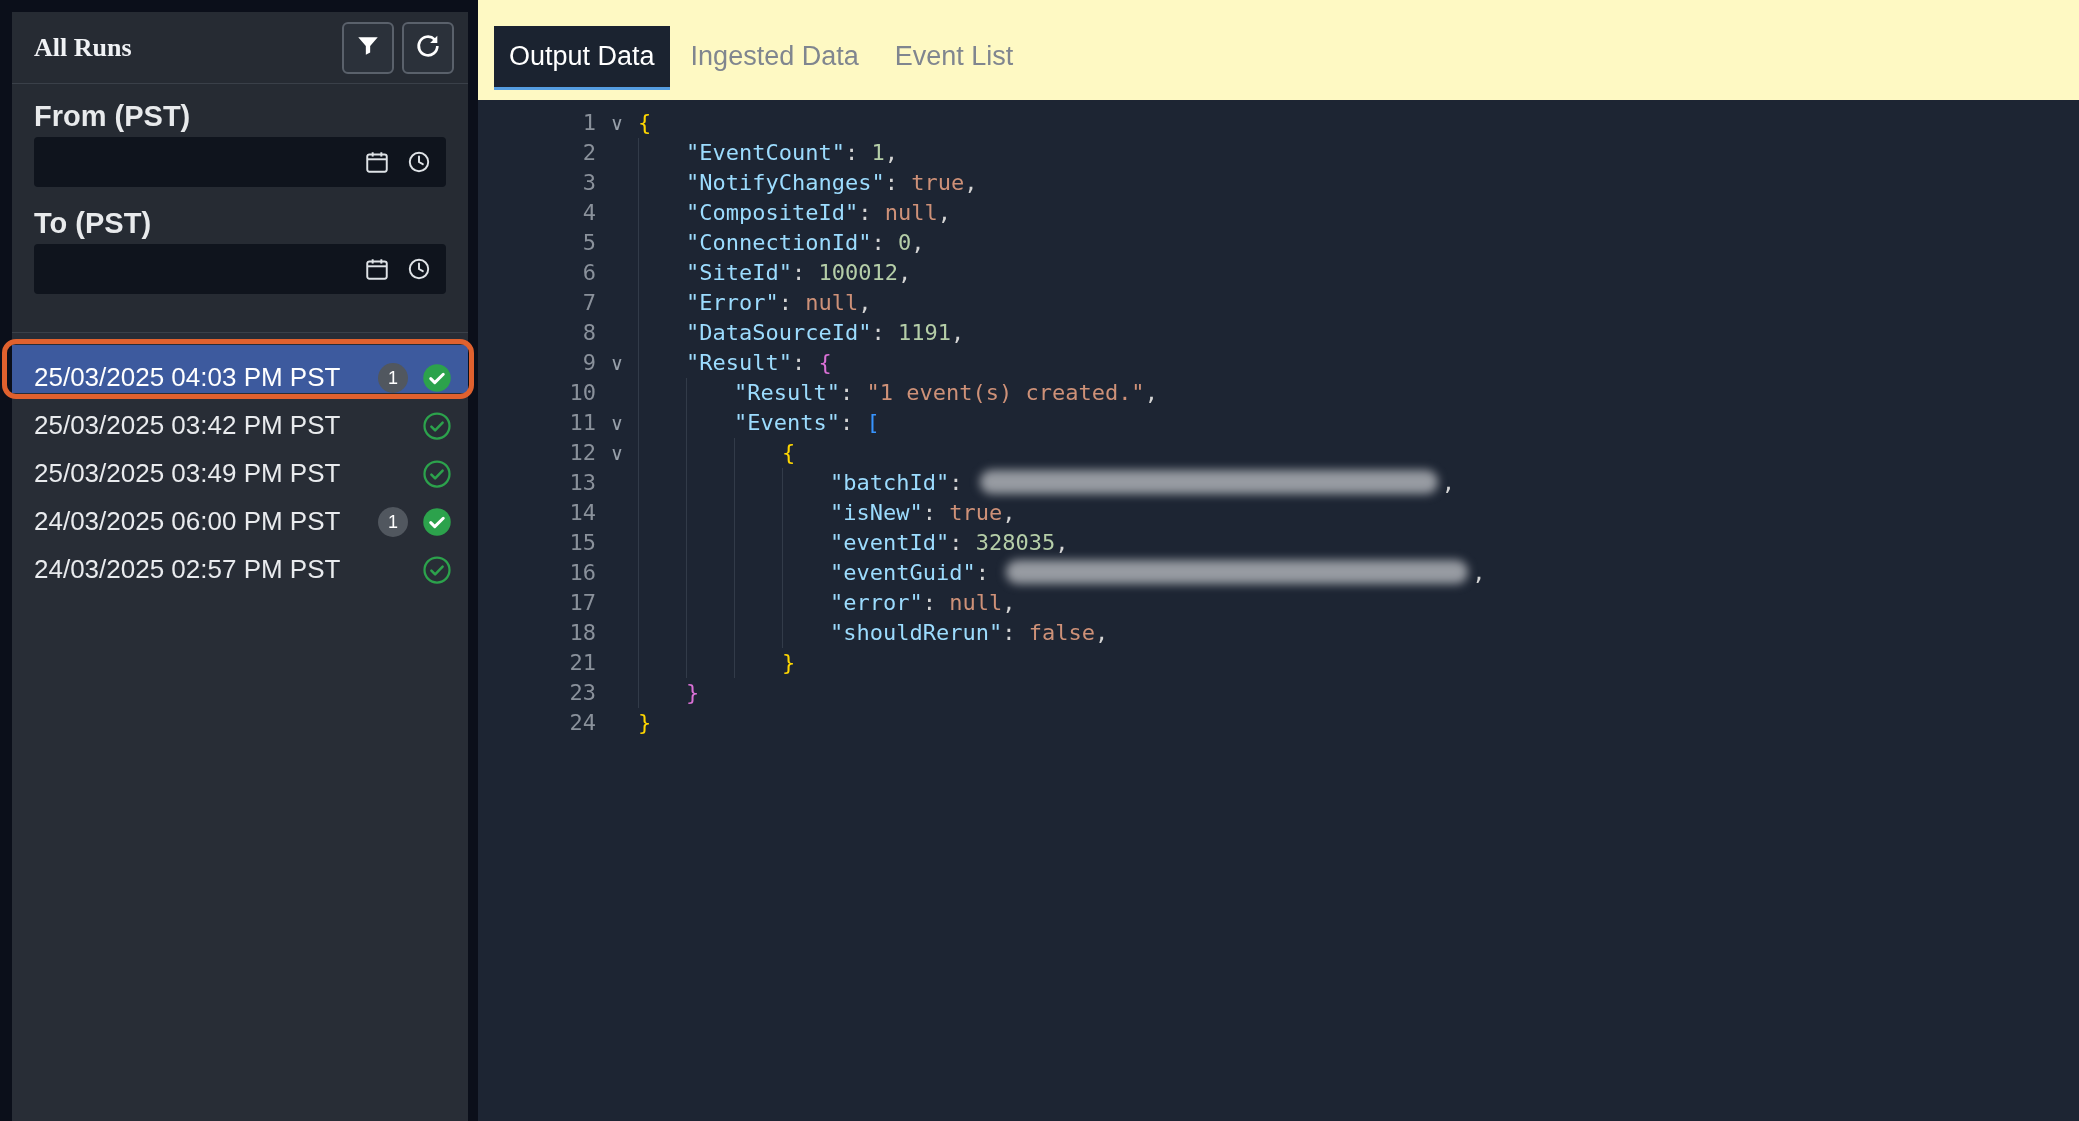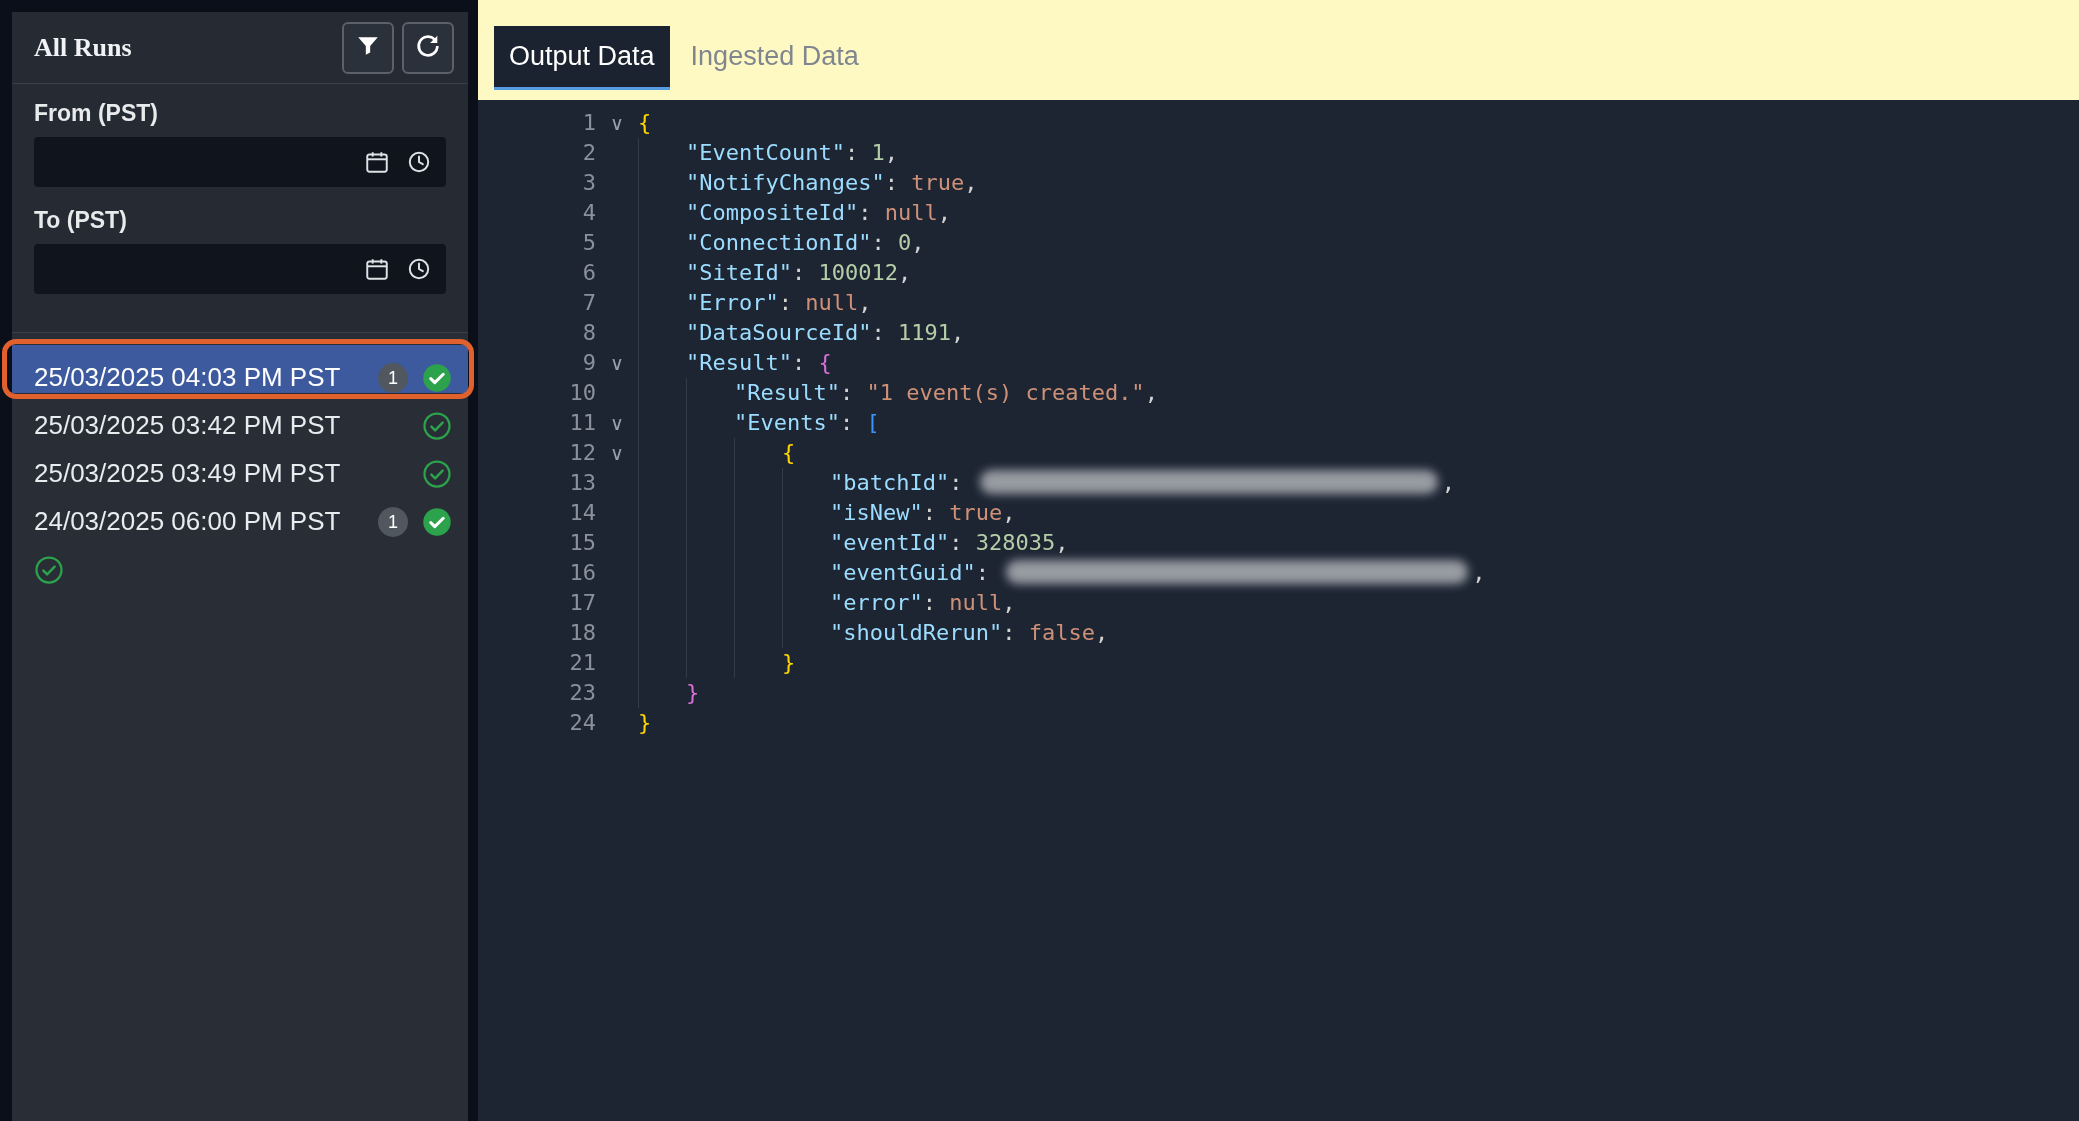--- a/index.html
+++ b/index.html
@@ -20,21 +20,21 @@
     height:72px; flex:none; display:flex; align-items:center;
     padding:10px 14px 10px 22px; border-bottom:1px solid #3a4049;font-family:Liberation Serif, serif;
   }
   .sb-title { flex:1; font-size:26px; font-weight:bold; color:#f0f2f5; }
   .icon-btn {
     width:52px; height:52px; margin-left:8px; background:#2b313a;
     border:2px solid #5a616b; border-radius:6px;
     display:flex; align-items:center; justify-content:center; cursor:pointer;
   }
   .sb-filters { flex:none; padding:16px 22px 18px; border-bottom:1px solid #3a4049; }
-  .sb-label { font-size:23px; font-weight:bold; color:#e8eaec; height:27px; margin-bottom:10px; }
+  .sb-label { font-size:29px; font-weight:bold; color:#e8eaec; height:27px; margin-bottom:10px; }
   .sb-label + .sb-input { margin-bottom:20px; }
   .sb-input {
     height:50px; background:#0f141d; border-radius:4px;
     display:flex; align-items:center; justify-content:flex-end;
     gap:16px; padding-right:14px; cursor:text;
   }
   .sb-input .inp-icon { width:26px; height:26px; display:flex; cursor:pointer; }
 
   .run-list { flex:1; background:#282d36; padding-top:12px; }
   .run-row {
@@ -191,35 +191,37 @@
     <span class="run-ts">24/03/2025 06:00 PM PST</span>
     <span class="run-badge">1</span>
     <span class="run-check">
           <svg width="30" height="30" viewBox="0 0 24 24">
             <circle cx="12" cy="12" r="11" fill="#2ca24c"></circle>
             <path d="M7 12.5l3.2 3.2L17 9" stroke="#ffffff" stroke-width="2.4" fill="none" stroke-linecap="round" stroke-linejoin="round"></path>
           </svg>
         </span>
   </div>
       <div class="run-row">
+    <span class="run-ts">24/03/2025 02:57 PM PST</span>
 
     <span class="run-check">
           <svg width="30" height="30" viewBox="0 0 24 24">
             <circle cx="12" cy="12" r="10" fill="none" stroke="#2ca24c" stroke-width="1.8"></circle>
             <path d="M7.5 12.5l3 3L16.5 9.3" stroke="#2ca24c" stroke-width="2" fill="none" stroke-linecap="round" stroke-linejoin="round"></path>
           </svg>
         </span>
   </div>
     </div>
 </div>
 
 <div class="main">
   <div class="tabbar">
     <div class="tab active">Output Data</div>
     <div class="tab">Ingested Data</div>
+    <div class="tab">Event List</div>
   </div>
   <div class="codearea">
       <div class="cl">
         <span class="cl-num">1</span>
         <span class="cl-fold">∨</span>
         <span class="cl-code"><span class="t-b1">{</span></span>
       </div>
       <div class="cl">
         <span class="cl-num">2</span>
         <span class="cl-fold"></span>

